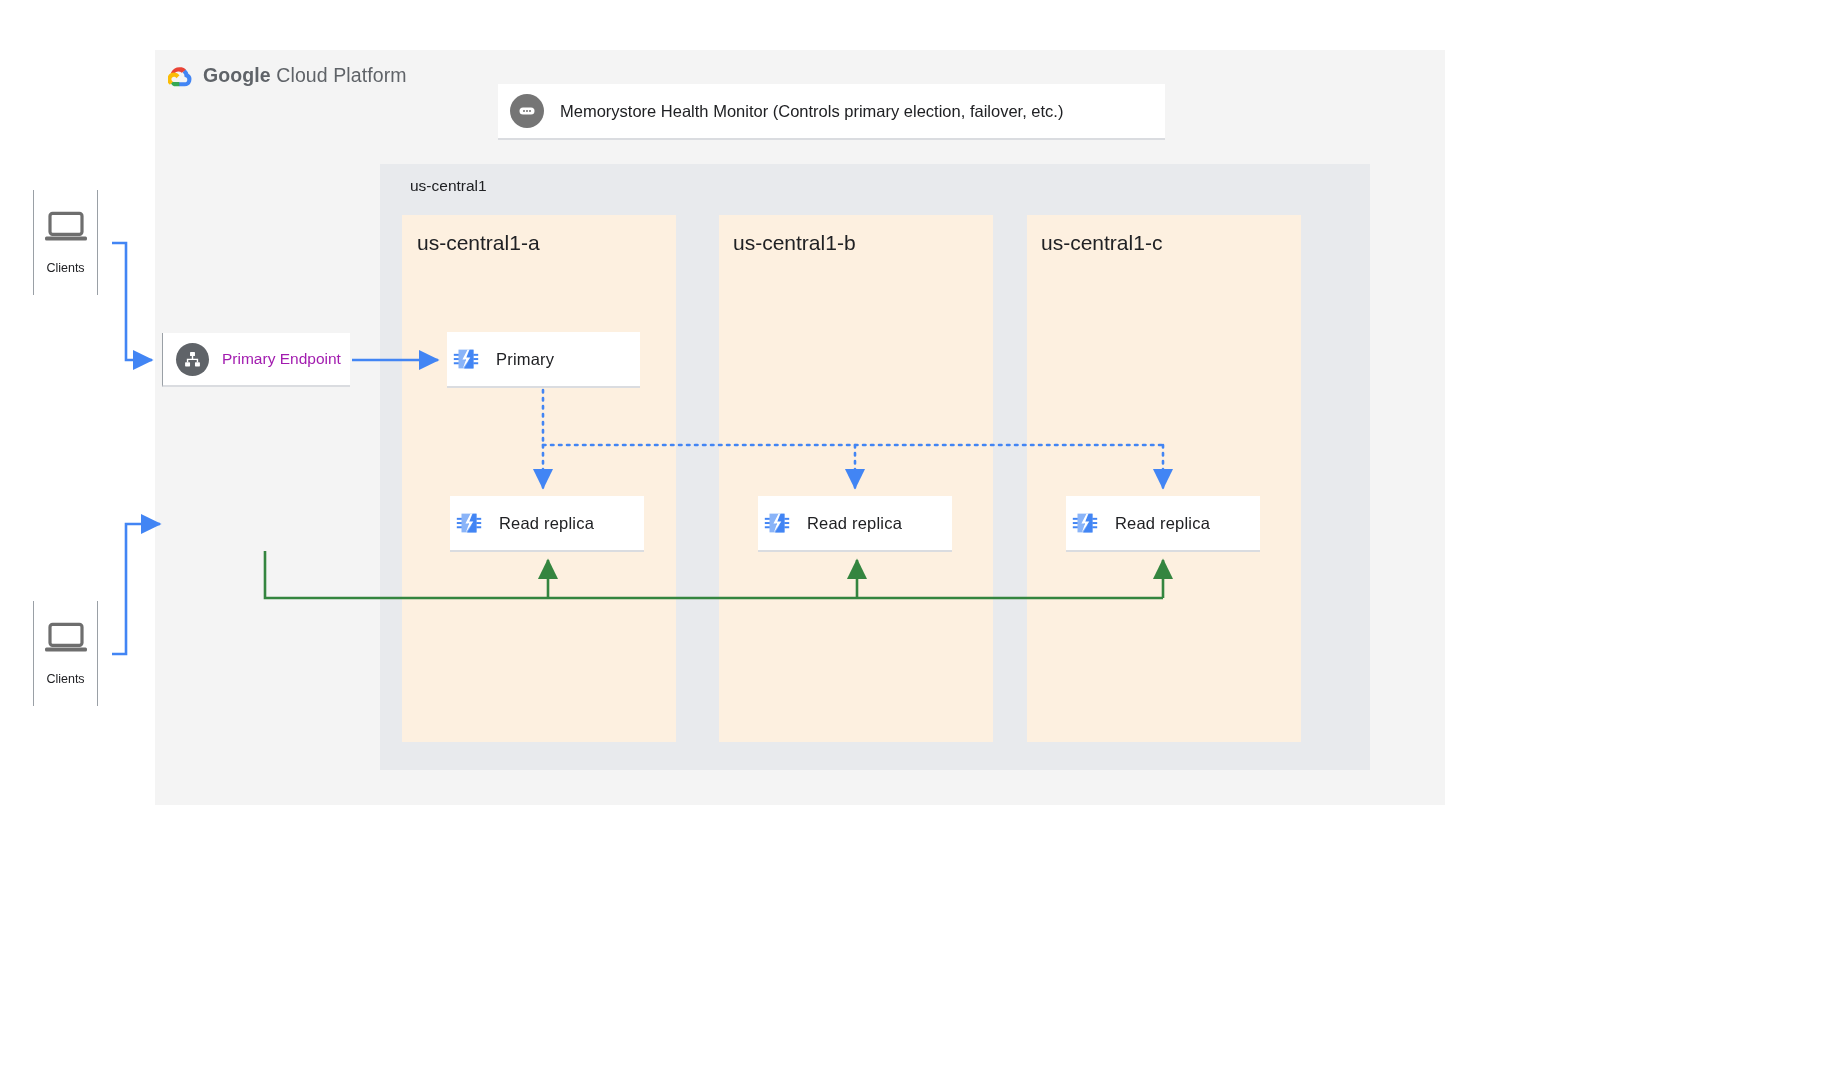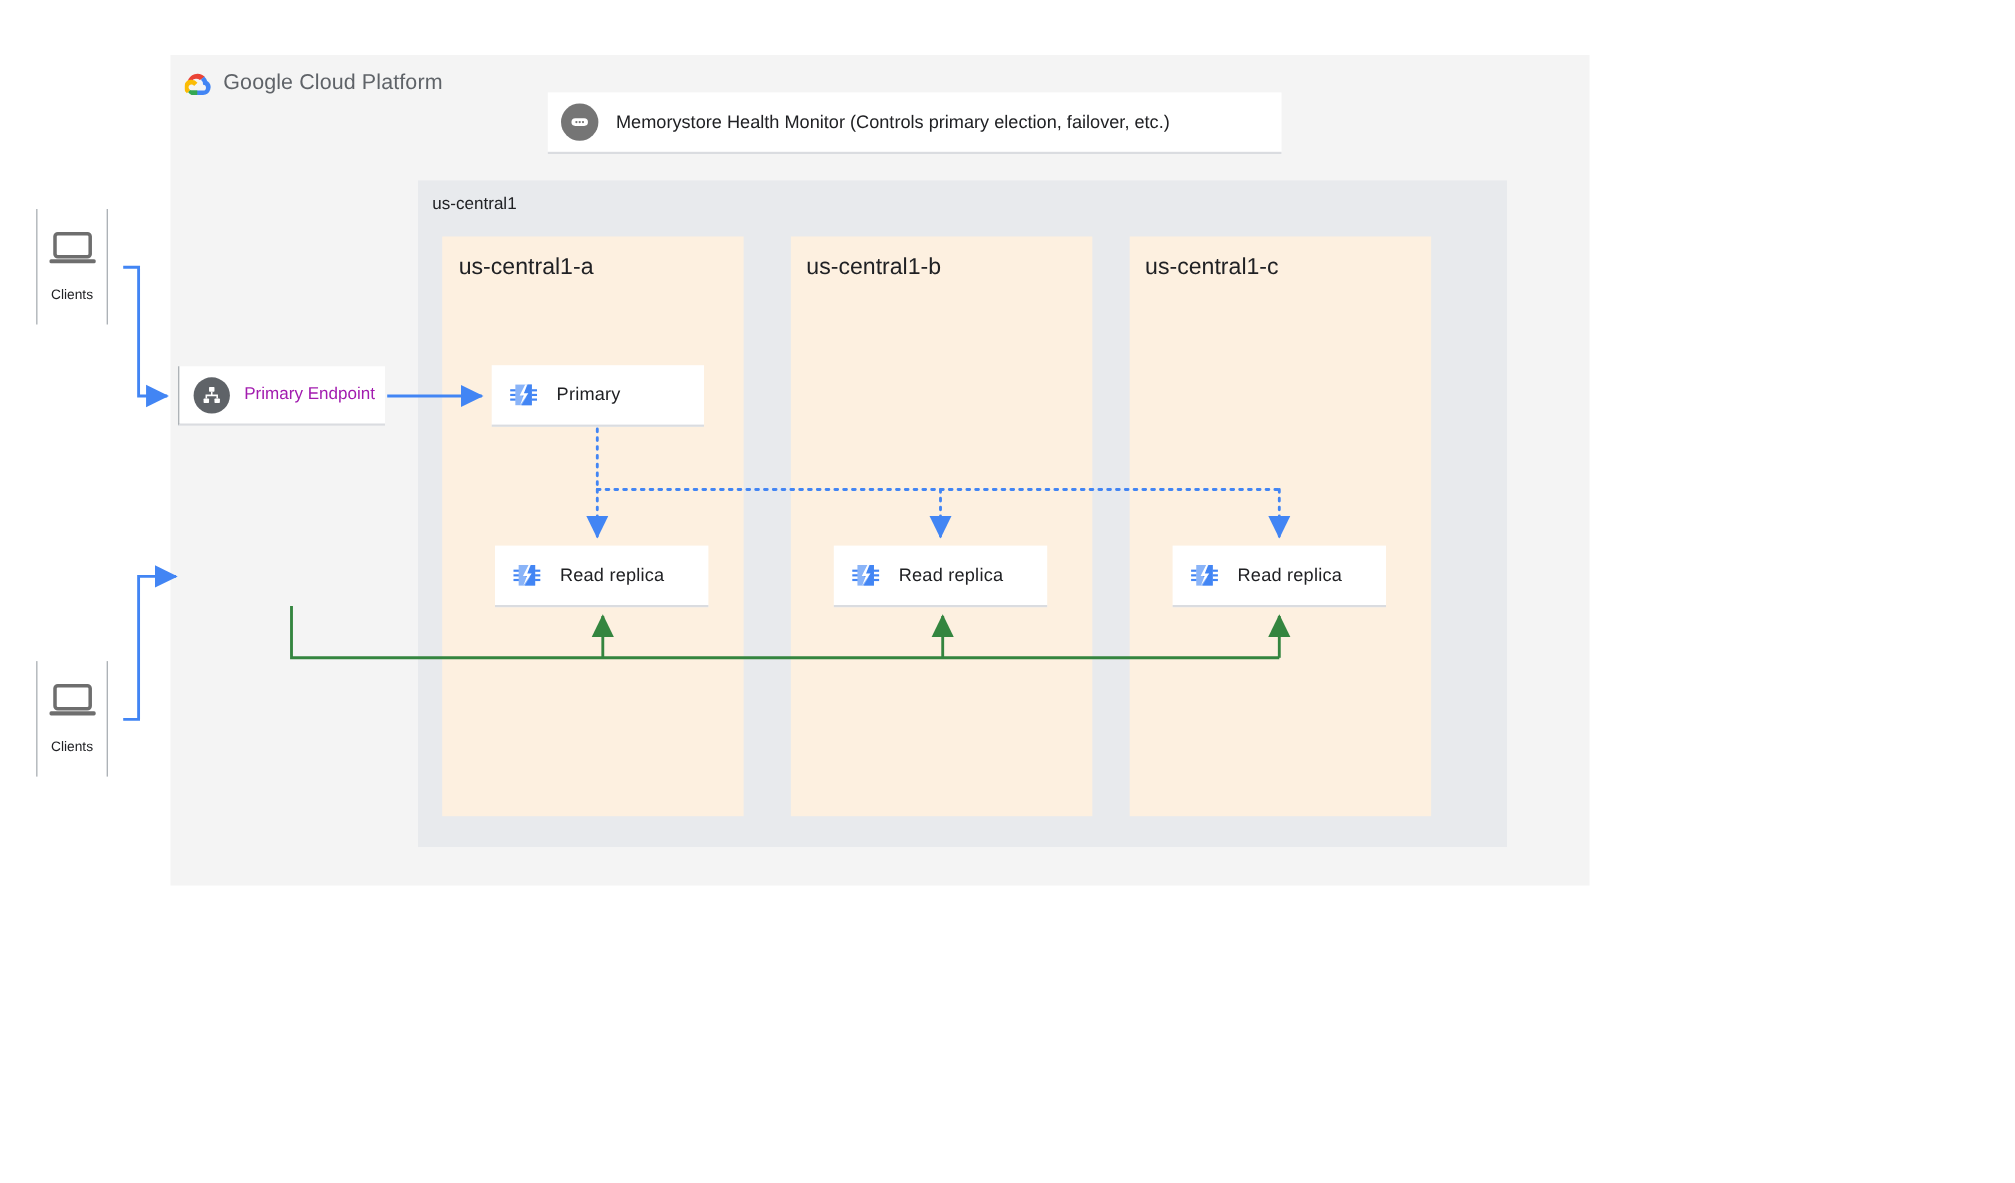--- a/index.html
+++ b/index.html
@@ -38,21 +38,21 @@
     align-items: center;
     gap: 9px;
   }
   .gcp-logo-mark { width: 26px; height: 26px; display: block; }
   .gcp-logo-text {
     font-size: 19.5px;
     color: #5f6368;
     letter-spacing: .1px;
     white-space: nowrap;
   }
-  .gcp-logo-text b { font-weight: 400; color: #5f6368; }
+  .gcp-logo-text b { font-weight: 700; color: #5f6368; }
   .gcp-logo-text span { font-weight: 400; }
 
   
   .health-monitor {
     position: absolute;
     left: 498px;
     top: 84px;
     width: 667px;
     height: 56px;
     background: #ffffff;
@@ -80,21 +80,21 @@
   .region {
     position: absolute;
     left: 380px;
     top: 164px;
     width: 990px;
     height: 606px;
     background: #e8eaed;
   }
   .region-label {
     position: absolute;
-    left: 393px;
+    left: 410px;
     top: 177px;
     font-size: 15.5px;
     color: #202124;
   }
 
   
   .zone {
     position: absolute;
     top: 215px;
     width: 274px;
@@ -167,21 +167,21 @@
 
   
   .node {
     position: absolute;
     height: 56px;
     background: #ffffff;
     border-bottom: 2px solid #dadce0;
     display: flex;
     align-items: center;
     box-sizing: border-box;
-    padding-left: 14px;
+    padding-left: 4px;
   }
   .node-icon { width: 30px; height: 30px; flex: 0 0 auto; display:block; }
   .node-label {
     margin-left: 15px;
     font-size: 16.5px;
     color: #202124;
     white-space: nowrap;
     letter-spacing: .2px;
   }
   .node.n-primary { left: 447px; top: 332px; width: 193px; }

